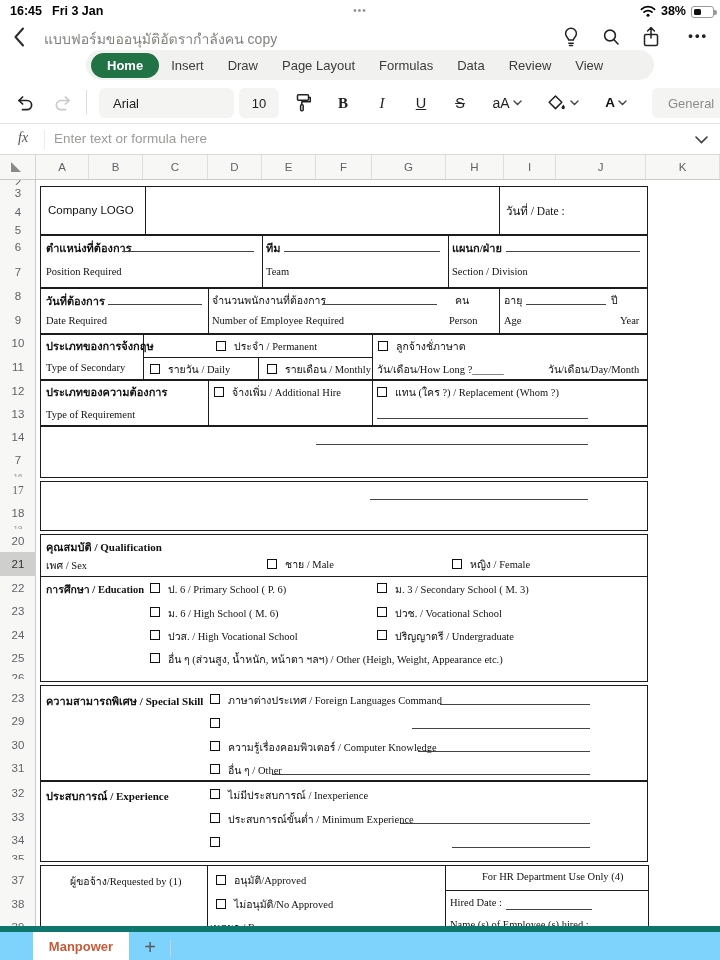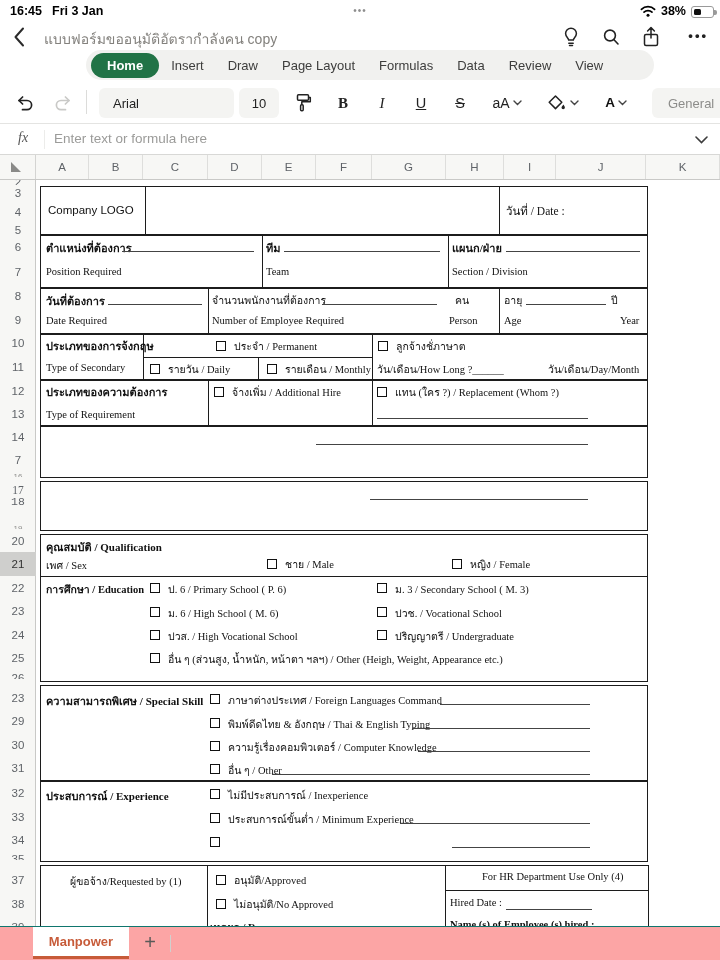--- a/index.html
+++ b/index.html
@@ -78,25 +78,25 @@
   .t  { position:absolute; white-space:nowrap; font-family:"Liberation Serif",serif; font-size:10.5px; color:#111; }
   .th { font-size:11px; font-weight:700; }
   .cb { position:absolute; width:10px; height:10px; border:1.3px solid #111; background:#fff; }
   .ln { position:absolute; height:0; border-bottom:1px solid #444; }
   .bx { position:absolute; border:1.4px solid #1c1c1c; }
   .v  { position:absolute; width:0; border-left:1.3px solid #1c1c1c; }
   .hl { position:absolute; height:0; border-top:1.3px solid #1c1c1c; }
   .titlebox { position:absolute; left:152px; top:11px; width:345px; height:38px; background:#fff;
               border:1.5px solid #111; box-shadow:3px 3px 0 #9a9a9a; text-align:center; line-height:35px;
               font-family:"Liberation Serif",serif; font-weight:700; font-size:13.5px; color:#000; }
-  .clip { position:absolute; overflow:hidden;font-weight:bold; }
+  .clip { position:absolute; overflow:hidden; }
 
   
-  .sheetbar { position:absolute; left:0; top:926px; width:720px; height:34px; background:#fca5a5;
-              border-top:1px solid #0f766e; }
+  .sheetbar { position:absolute; left:0; top:926px; width:720px; height:34px; background:#7dd3fc;
+              border-top:6px solid #0f766e; }
   .stab { position:absolute; left:33px; top:0; width:96px; height:32px; background:#fff; text-align:center;
           line-height:30px; font-size:13px; font-weight:600; color:#c75b39; }
   .stab .ubar { position:absolute; left:0; bottom:0; width:100%; height:3px; background:#c75b39; }
   .plus { position:absolute; left:133px; top:0; width:34px; height:32px; text-align:center; line-height:30px;
           font-size:20px; font-weight:300; color:#5a5a58; }
   .sdiv { position:absolute; left:170px; top:8px; width:1px; height:17px; background:#d0d0ce; }
 
   svg { display:block; }
 </style>
 </head>
@@ -260,21 +260,21 @@
         <div class="rown" style="top: 107px;">8</div>
         <div class="rown" style="top: 131px;">9</div>
         <div class="rown" style="top: 154px;">10</div>
         <div class="rown" style="top: 178px;">11</div>
         <div class="rown" style="top: 202px;">12</div>
         <div class="rown" style="top: 225px;">13</div>
         <div class="rown" style="top: 248px;">14</div>
         <div class="rown" style="top: 271px;">7</div>
         <div class="rown tiny" style="top: 288px; height: 9px; line-height: 18px;">16</div>
         <div class="rown" style="top: 301px; font-family: Liberation Serif, serif;">17</div>
-        <div class="rown" style="top: 313px; font-family: Liberation Mono, monospace;">18</div>
+        <div class="rown" style="top: 324px;">18</div>
         <div class="rown tiny" style="top: 340px; height: 9px; line-height: 18px;">19</div>
         <div class="rown" style="top: 352px;">20</div>
         <div class="rown sel" style="top: 372px;">21</div>
         <div class="rown" style="top: 399px;">22</div>
         <div class="rown" style="top: 422px;">23</div>
         <div class="rown" style="top: 446px;">24</div>
         <div class="rown" style="top: 469px;">25</div>
         <div class="rown" style="top: 489px; height: 10px; line-height: 18px;">26</div>
         <div class="rown" style="top: 509px;">23</div>
         <div class="rown" style="top: 532px;">29</div>
@@ -386,21 +386,20 @@
     <span class="t" style="left:395px; top:448px">ปริญญาตรี / Undergraduate</span>
     <span class="cb" style="left:150px; top:473px"></span>
     <span class="t" style="left:168px; top:471px">อื่น ๆ (ส่วนสูง, น้ำหนัก, หน้าตา ฯลฯ) / Other (Heigh, Weight, Appearance etc.)</span>
 
     <div class="bx" style="left:40px; top:505px; width:608px; height:96px"></div>
     <span class="t th" style="left:46px; top:512px">ความสามารถพิเศษ / Special Skill</span>
     <span class="cb" style="left:210px; top:514px"></span>
     <span class="t" style="left:228px; top:512px">ภาษาต่างประเทศ / Foreign Languages Command</span>
     <span class="ln" style="left:440px; top:524px; width:150px"></span>
     <span class="cb" style="left:210px; top:538px"></span>
-    <span class="t" style="left:228px; top:536px">พิมพ์ดีดไทย &amp; อังกฤษ / Thai &amp; English Typing</span>
     <span class="ln" style="left:412px; top:548px; width:178px"></span>
     <span class="cb" style="left:210px; top:561px"></span>
     <span class="t" style="left:228px; top:559px">ความรู้เรื่องคอมพิวเตอร์ / Computer Knowledge</span>
     <span class="ln" style="left:418px; top:571px; width:172px"></span>
     <span class="cb" style="left:210px; top:584px"></span>
     <span class="t" style="left:228px; top:582px">อื่น ๆ / Other</span>
     <span class="ln" style="left:272px; top:594px; width:318px"></span>
 
     <div class="bx" style="left:40px; top:601px; width:608px; height:81px"></div>
     <span class="hl" style="left:40px; top:685px; width:608px"></span>

